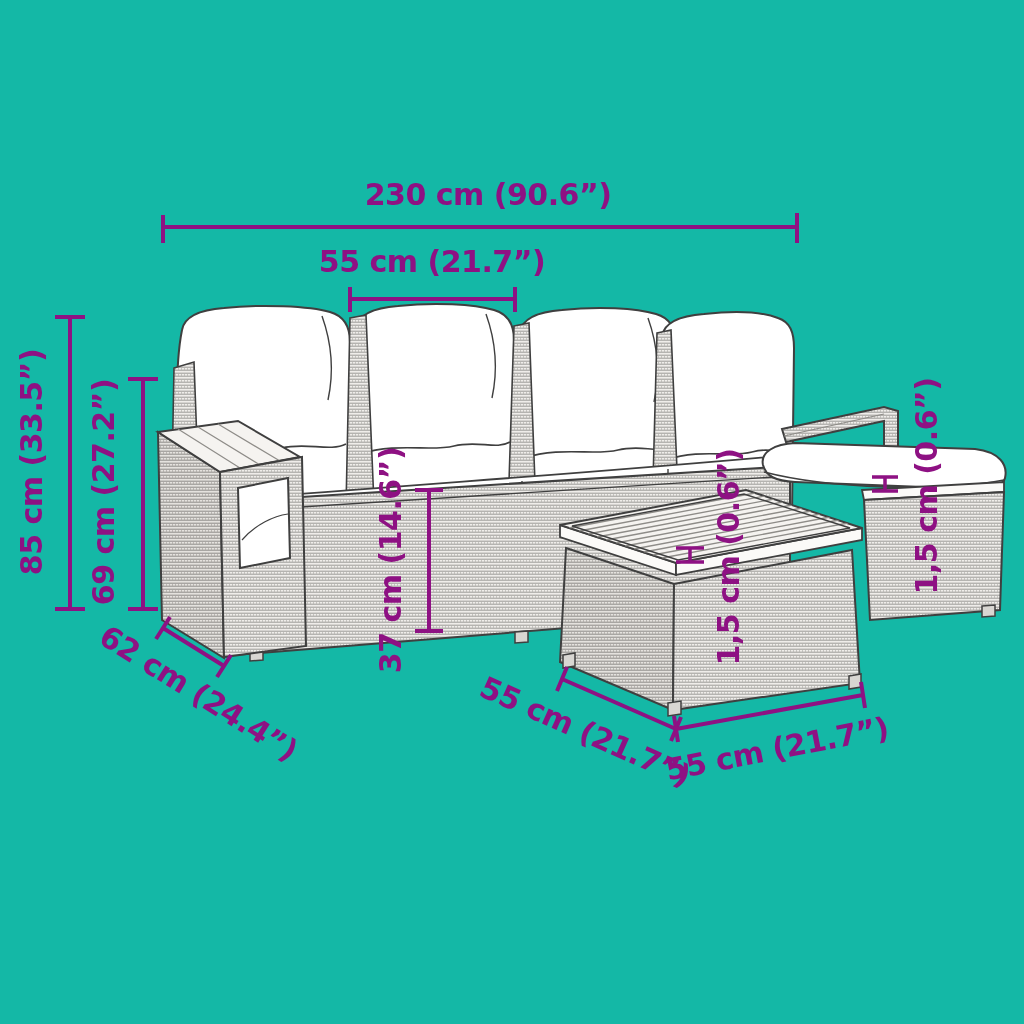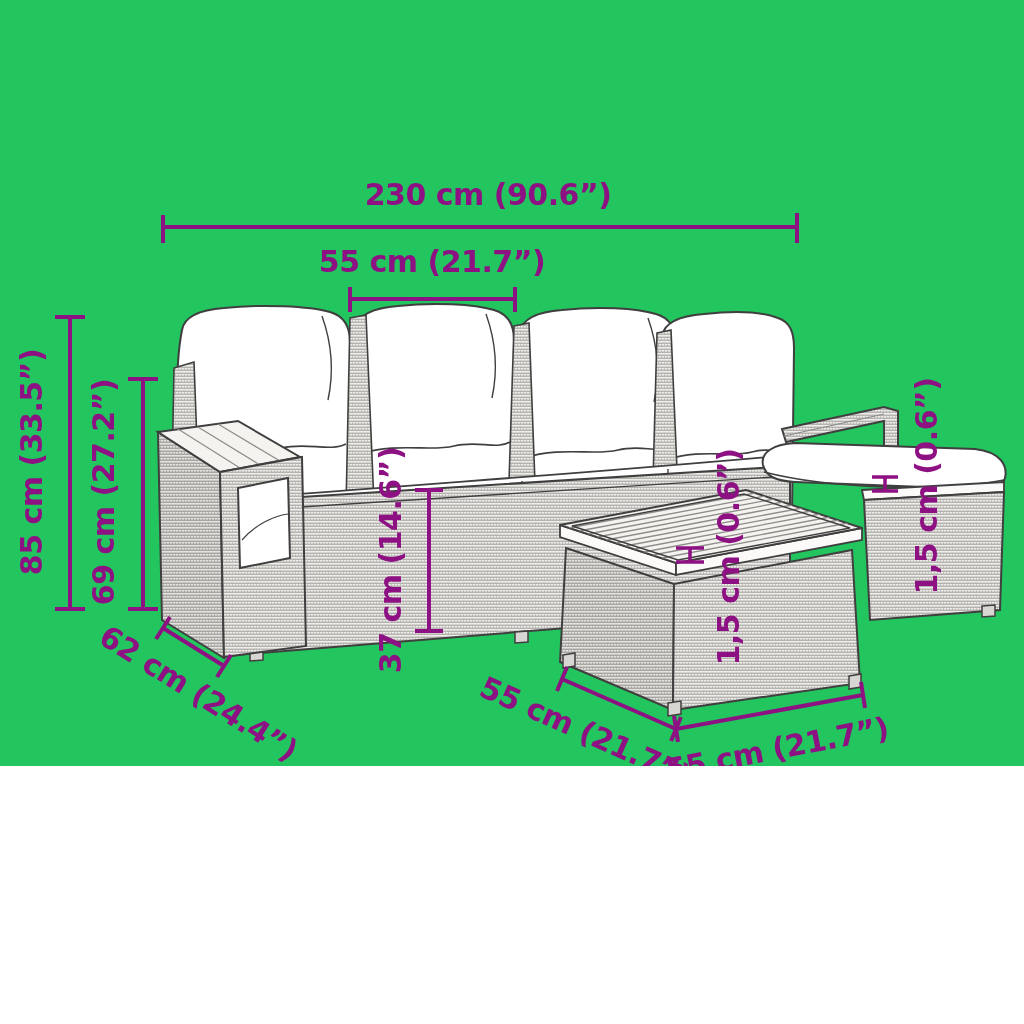--- a/index.html
+++ b/index.html
@@ -1,16 +1,16 @@
 <!DOCTYPE html>
 <html><head>
 <meta charset="utf-8">
 <style>
   html,body{margin:0;padding:0;background:#ffffff;}
-  #stage{width:1024px;height:766px;position:relative;background:#22c55e;overflow:hidden;}
+  #stage{width:1024px;height:1024px;position:relative;background:#14b8a6;overflow:hidden;}
   svg{display:block;}
   .dimtext{font-family:"DejaVu Sans","Liberation Sans",sans-serif;font-weight:bold;font-size:30px;letter-spacing:-0.5px;}
 </style>
 </head>
 <body>
 
 <div id="stage">
 <svg width="1024" height="1024" viewBox="0 0 1024 1024">
   <defs>
     <pattern id="weave" width="9" height="6" patternUnits="userSpaceOnUse">

